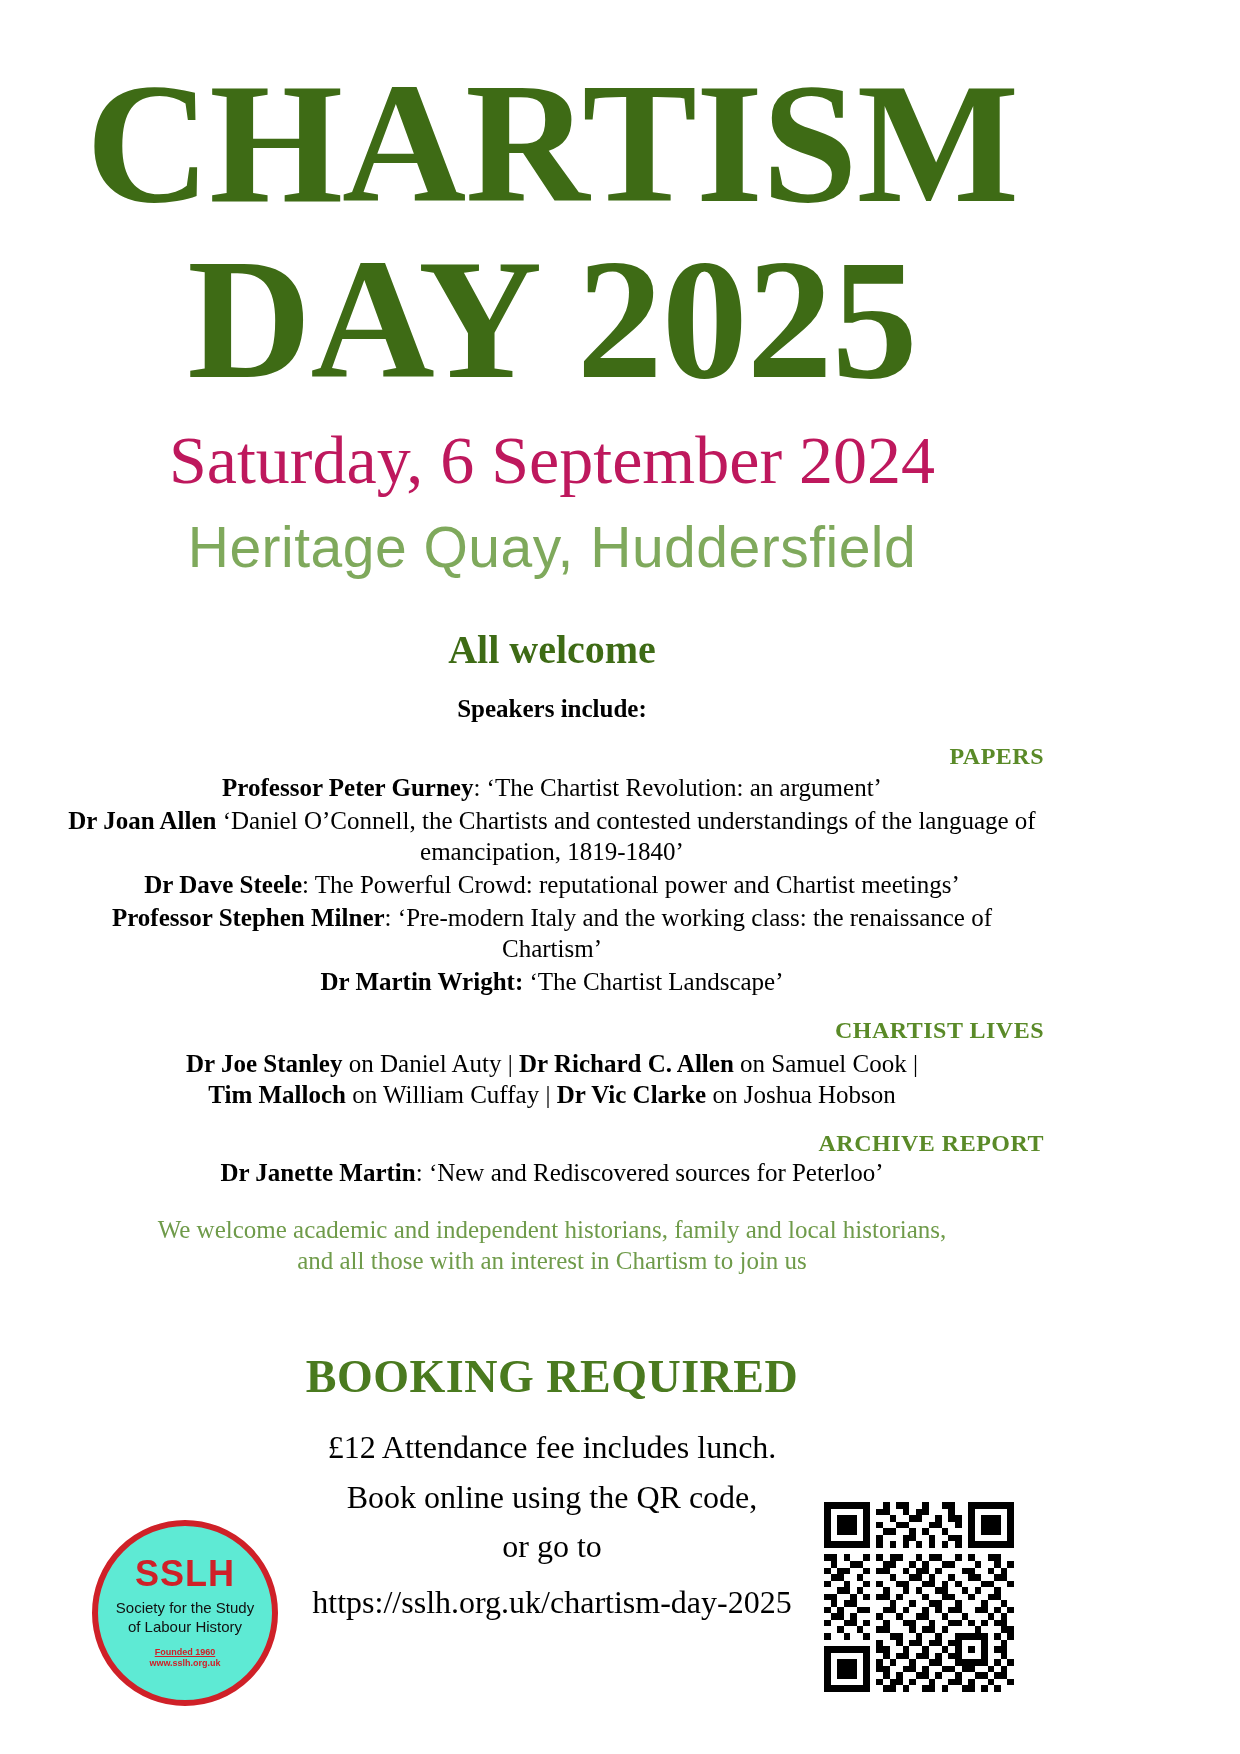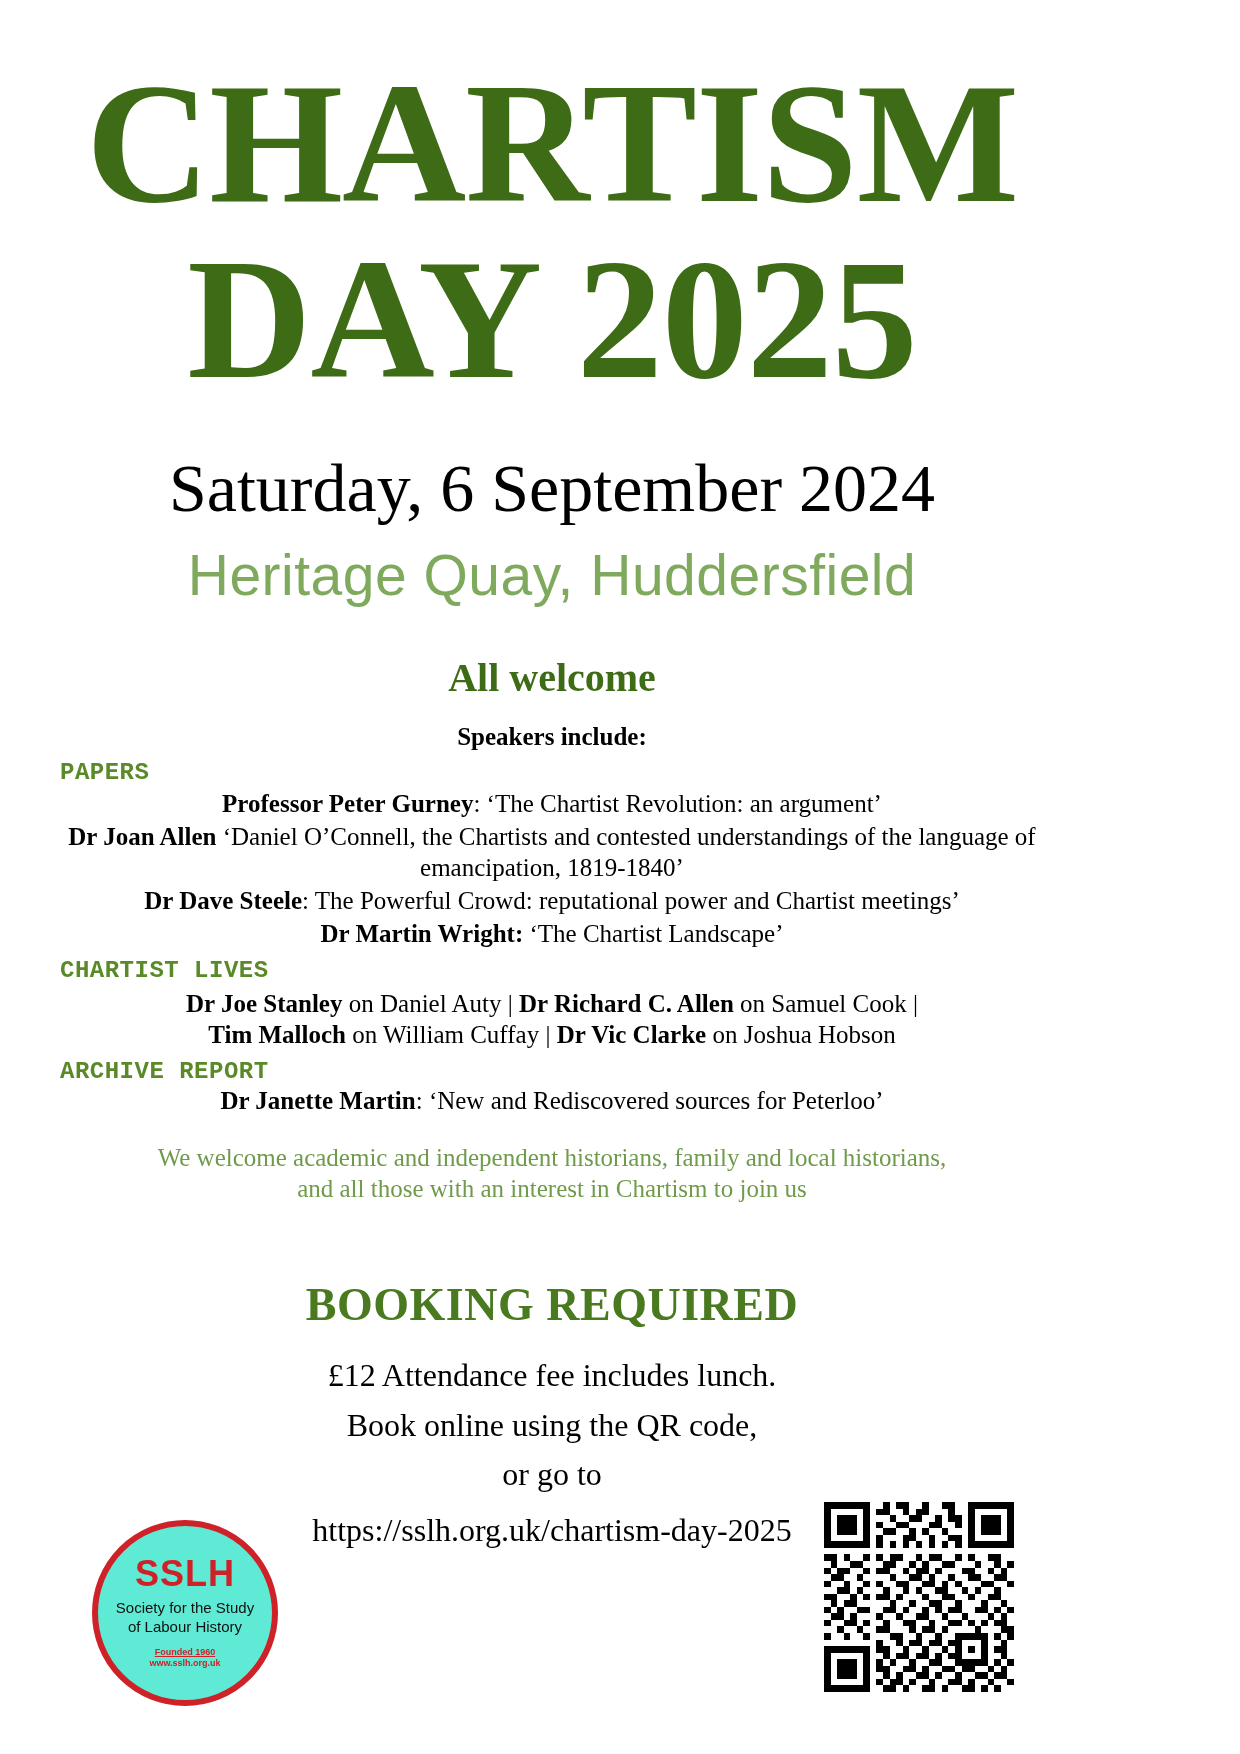--- a/index.html
+++ b/index.html
@@ -33,22 +33,22 @@
     font-size: 172px;
     line-height: 0.99;
     letter-spacing: -1px;
   }
   .title-line.second {
     margin-top: 6px;
   }
   .date-line {
     text-align: center;
     font-size: 68px;
-    color: #000000;
-    margin-top: 48px;
+    color: #be185d;
+    margin-top: 20px;
     line-height: 1.05;
   }
   .venue-line {
     text-align: center;
     font-family: "Liberation Sans", sans-serif;
     font-size: 57px;
     color: #7aa martyr;
     color: #7fa95c;
     margin-top: 22px;
     line-height: 1.05;
@@ -62,27 +62,26 @@
     margin-top: 48px;
   }
   .speakers-include {
     text-align: center;
     font-size: 25px;
     font-weight: bold;
     color: #000;
     margin-top: 22px;
   }
   .section-head {
-    text-align: left;
+    text-align: right;
     font-size: 24px;
     font-weight: bold;
     color: #5a8a28;
     letter-spacing: 0.5px;
-    margin-top: 8px;
-    font-family: Liberation Mono, monospace;
+    margin-top: 20px;
   }
   .entry {
     text-align: center;
     font-size: 25px;
     line-height: 1.24;
     color: #000;
     margin: 0 auto;
     max-width: 1010px;
   }
   .entry b { font-weight: bold; }
@@ -203,20 +202,23 @@
   <div class="section-head">PAPERS</div>
   <div class="papers-list">
     <div class="entry">
       <b>Professor Peter Gurney</b><span>: ‘The Chartist Revolution: an argument’</span>
     </div>
     <div class="entry">
       <b>Dr Joan Allen</b><span> ‘Daniel O’Connell, the Chartists and contested understandings of the language of emancipation, 1819-1840’</span>
     </div>
     <div class="entry">
       <b>Dr Dave Steele</b><span>: The Powerful Crowd: reputational power and Chartist meetings’</span>
+    </div>
+    <div class="entry">
+      <b>Professor Stephen Milner</b><span>: ‘Pre-modern Italy and the working class: the renaissance of Chartism’</span>
     </div>
     <div class="entry">
       <b>Dr Martin Wright:</b><span> ‘The Chartist Landscape’</span>
     </div>
   </div>
 
   <div class="section-head">CHARTIST LIVES</div>
   <div class="lives-list">
     <div class="entry">
       <b>Dr Joe Stanley</b><span> on Daniel Auty | </span><b>Dr Richard C. Allen</b><span> on Samuel Cook |</span>

